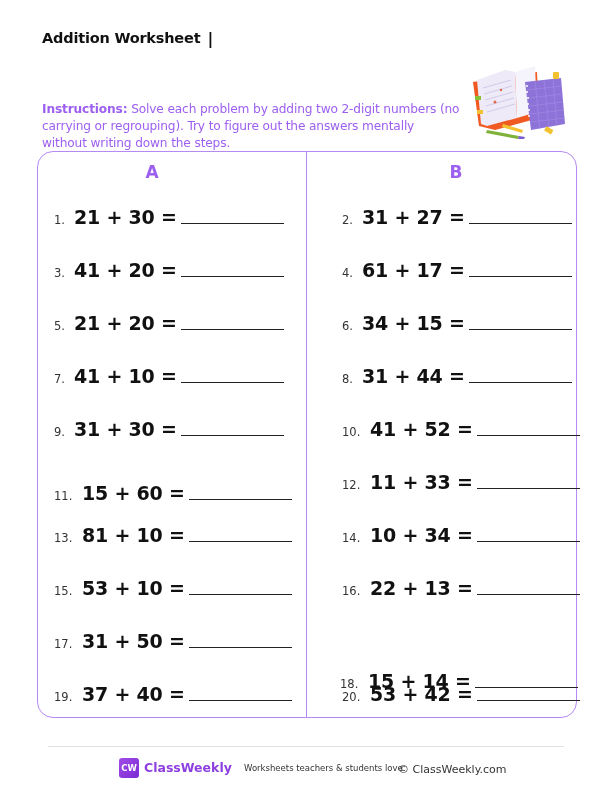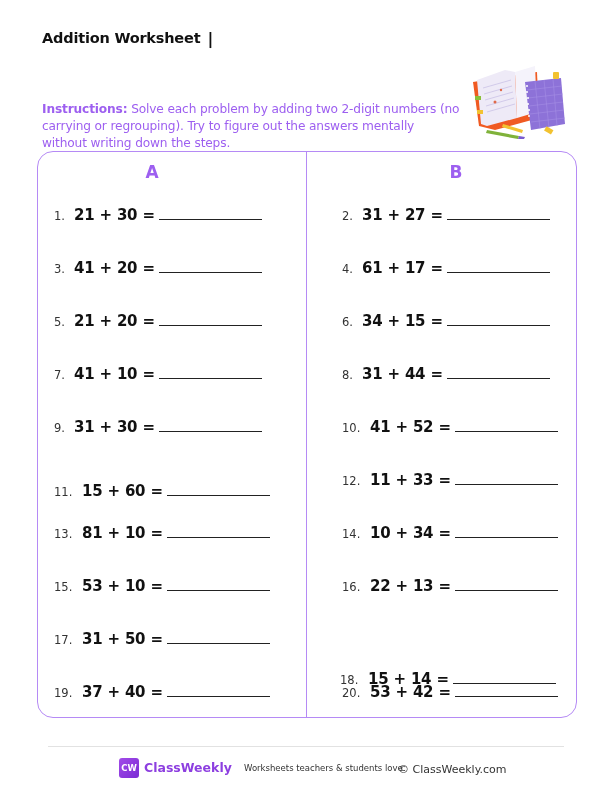--- a/index.html
+++ b/index.html
@@ -16,21 +16,21 @@
 
   .illus { position: absolute; left: 465px; top: 60px; width: 112px; height: 80px; }
 
   .box { position: absolute; left: 37px; top: 151px; width: 540px; height: 567px; border: 1.6px solid #b58af5; border-radius: 16px; }
   .divider { position: absolute; left: 306px; top: 151px; width: 1.4px; height: 567px; background: #b58af5; }
 
   .col-head { position: absolute; top: 162px; font-size: 17px; font-weight: bold; color: #9d5ff0; width: 30px; text-align: center; }
 
   .prob { position: absolute; height: 20px; display: flex; align-items: baseline; white-space: nowrap; }
   .num { font-size: 11.5px; color: #333; display: inline-block; }
-  .expr { font-size: 15px; font-weight: bold; color: #111; letter-spacing: -0.2px; display: inline-block; }
+  .expr { font-size: 19px; font-weight: bold; color: #111; letter-spacing: -0.2px; display: inline-block; }
   .blank { display: inline-block; width: 103px; border-bottom: 1.2px solid #222; height: 14px; margin-left: 4px; }
 
   .footer-line { position: absolute; left: 48px; top: 746px; width: 516px; height: 1px; background: #e2e2e2; }
   .logo { position: absolute; left: 119px; top: 758px; width: 20px; height: 20px; border-radius: 3px; background: linear-gradient(135deg, #a24be8, #7a2bd4); color: #fff; font-size: 8.5px; font-weight: bold; display: flex; align-items: center; justify-content: center; }
   .brand { position: absolute; left: 144px; top: 760px; font-size: 12.5px; font-weight: bold; color: #8d3fe0; }
   .tagline { position: absolute; left: 244px; top: 763px; font-size: 8.5px; color: #333; }
   .copyright { position: absolute; left: 398px; top: 763px; font-size: 11px; color: #333; }
 </style>
 </head>
 <body>

